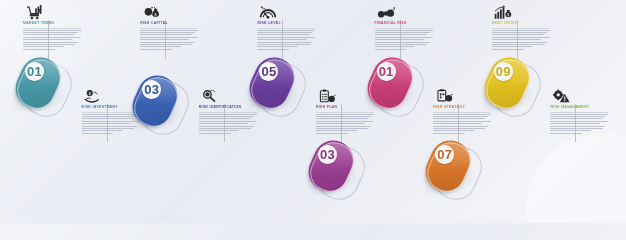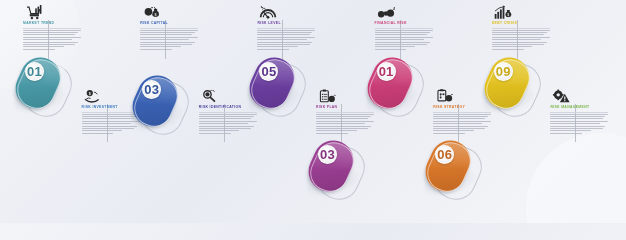--- a/index.html
+++ b/index.html
@@ -305,21 +305,21 @@
         <span class="w70"></span>
         <span class="w55"></span>
      </div>
     </div>
     <div class="pin" style="left: 428.2px; top: 140px;">
       <div class="shadow"></div>
      <div class="outline"></div>
      <div class="cap" style="background:linear-gradient(150deg,#d9782a 0%,#d9782a 45%,#bf6722 100%)"></div>
      <div class="ring"></div>
      <div class="knob">
-       <span style="color:#bf6722">06</span>
+       <span style="color:#bf6722">07</span>
      </div>
     </div>
     <div class="conn" style="left: 458.2px; top: 104px; height: 38px;"></div>
     <div class="ico" style="left: 434.2px; top: 88px;">
       <svg width="17" height="15" viewBox="0 0 24 22">
         <rect x="2.4" y="2" width="11.4" height="15.4" rx="1.4" fill="none" stroke="#2b2b2b" stroke-width="1.6"></rect>
         <rect x="5.6" y=".4" width="4.8" height="2.8" rx=".8" fill="#2b2b2b"></rect>
         <circle cx="6.4" cy="7.6" r="1.4" fill="#2b2b2b"></circle>
         <circle cx="10.6" cy="7.6" r="1.4" fill="#2b2b2b"></circle>
         <circle cx="6.4" cy="12.4" r="1.4" fill="#2b2b2b"></circle>

